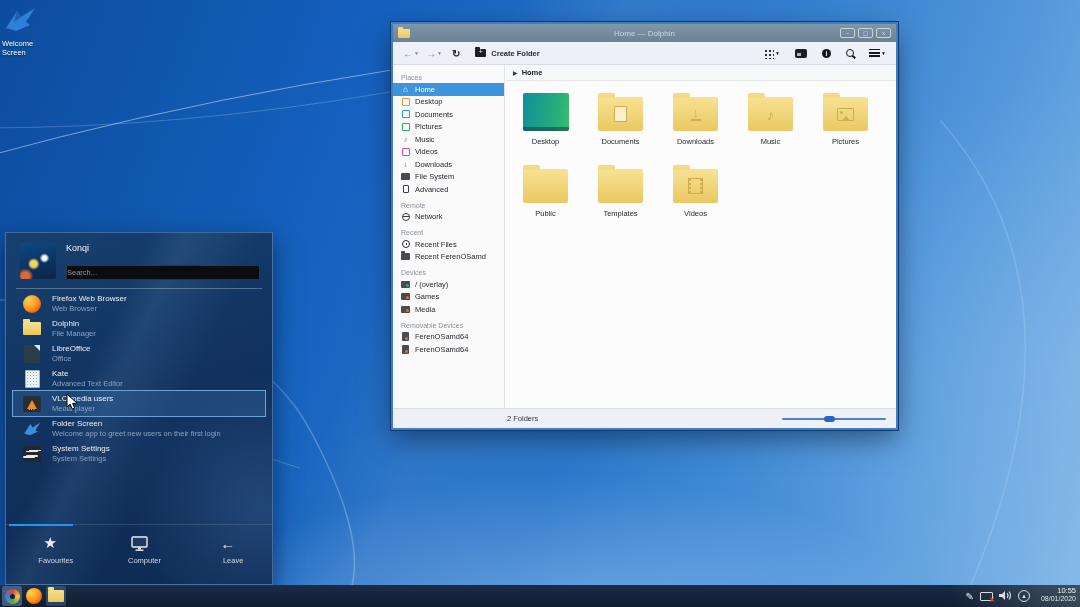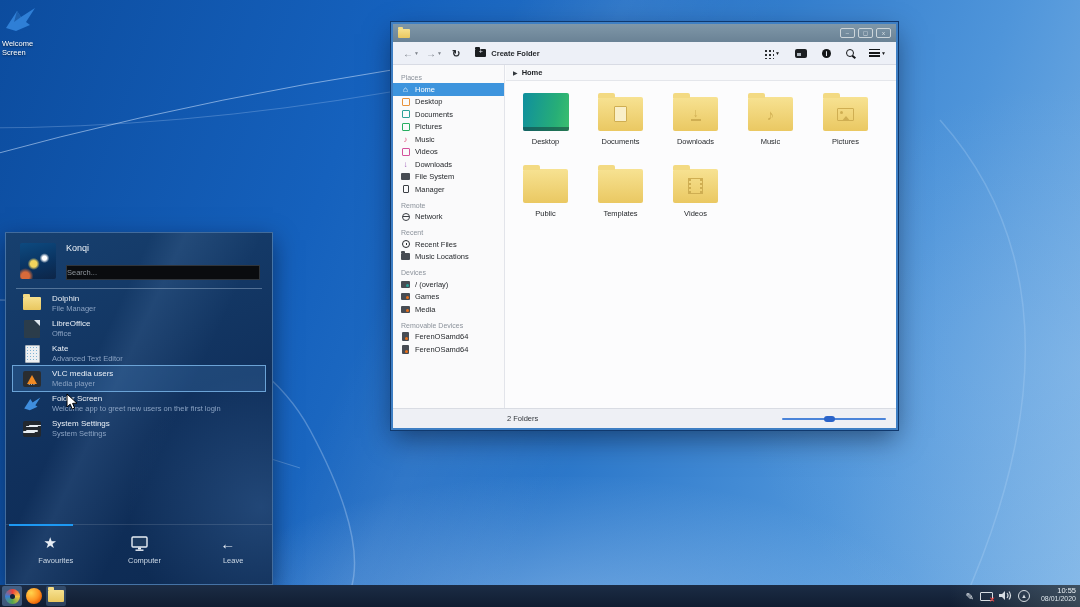--- a/index.html
+++ b/index.html
@@ -202,20 +202,21 @@
     <path d="M15 5 L19 11 L12 16 Z" fill="#1c5fae"></path>
   </svg>
   <div class="lbl">
     <div>Welcome</div>
     <div>Screen</div>
   </div>
 </div>
 
 <div class="win">
   <div class="titlebar">
+    <span class="title">Home — Dolphin</span>
     <span class="tfold"></span>
     <span class="wbtns">
       <span class="wbtn">–</span>
       <span class="wbtn">◻</span>
       <span class="wbtn">x</span>
     </span>
   </div>
 
   <div class="toolbar">
     <div class="tl">
@@ -289,21 +290,21 @@
     <div class="pitem">
         <span class="pi">
           <span class="drive"></span>
         </span>
         <span>File System</span>
       </div>
     <div class="pitem">
         <span class="pi">
           <span class="sq b-dk" style="width:6px"></span>
         </span>
-        <span>Manager</span>
+        <span>Advanced</span>
       </div>
 
     <div class="phead">Remote</div>
     <div class="pitem">
         <span class="pi">
           <span class="globe"></span>
         </span>
         <span>Network</span>
       </div>
 
@@ -311,21 +312,21 @@
     <div class="pitem">
         <span class="pi">
           <span class="clockic"></span>
         </span>
         <span>Recent Files</span>
       </div>
     <div class="pitem">
         <span class="pi">
           <span class="mfold-dk"></span>
         </span>
-        <span>Music Locations</span>
+        <span>Recent FerenOSamd</span>
       </div>
 
     <div class="phead">Devices</div>
     <div class="pitem">
         <span class="pi">
           <span class="drive">
             <i class="dot-te"></i>
           </span>
         </span>
         <span>/ (overlay)</span>
@@ -445,20 +446,29 @@
   <div class="mhead">
     <div class="avatar"></div>
     <div class="hcol">
       <div class="uname">Konqi</div>
       <input class="srch" placeholder="Search..." style="">
     </div>
   </div>
   <div class="mdivide"></div>
 
   <div class="apps">
+    <div class="app">
+      <span class="aico">
+          <span class="ffx"></span>
+        </span>
+      <span class="atxt">
+          <span class="an" style="display:block">Firefox Web Browser</span>
+          <span class="ad" style="display:block">Web Browser</span>
+        </span>
+    </div>
     <div class="app">
       <span class="aico">
           <span class="mfolder"></span>
         </span>
       <span class="atxt">
           <span class="an" style="display:block">Dolphin</span>
           <span class="ad" style="display:block">File Manager</span>
         </span>
     </div>
     <div class="app">

